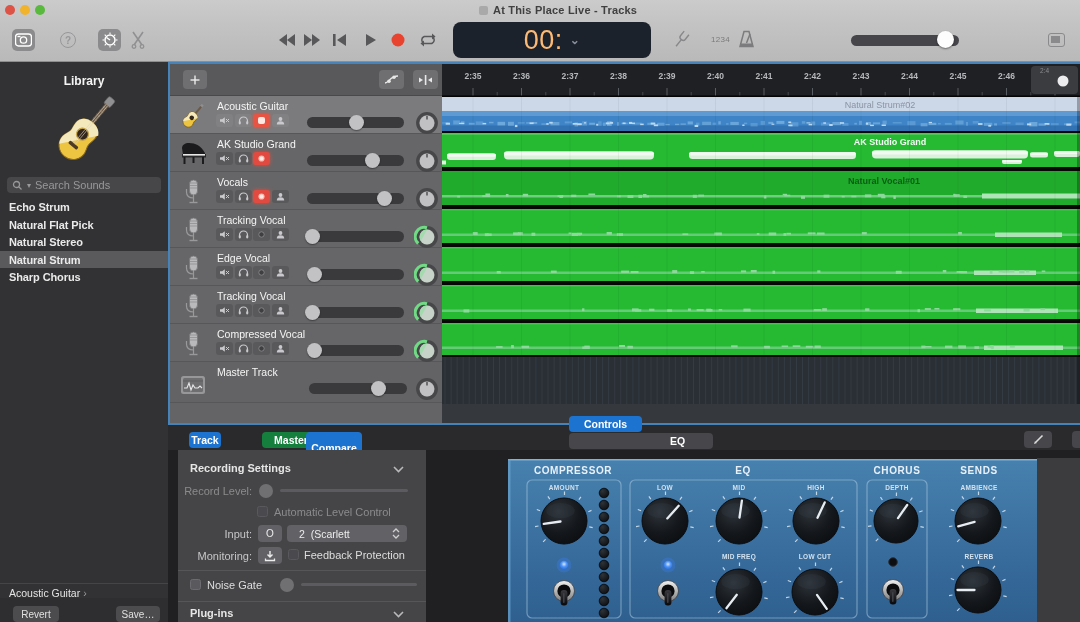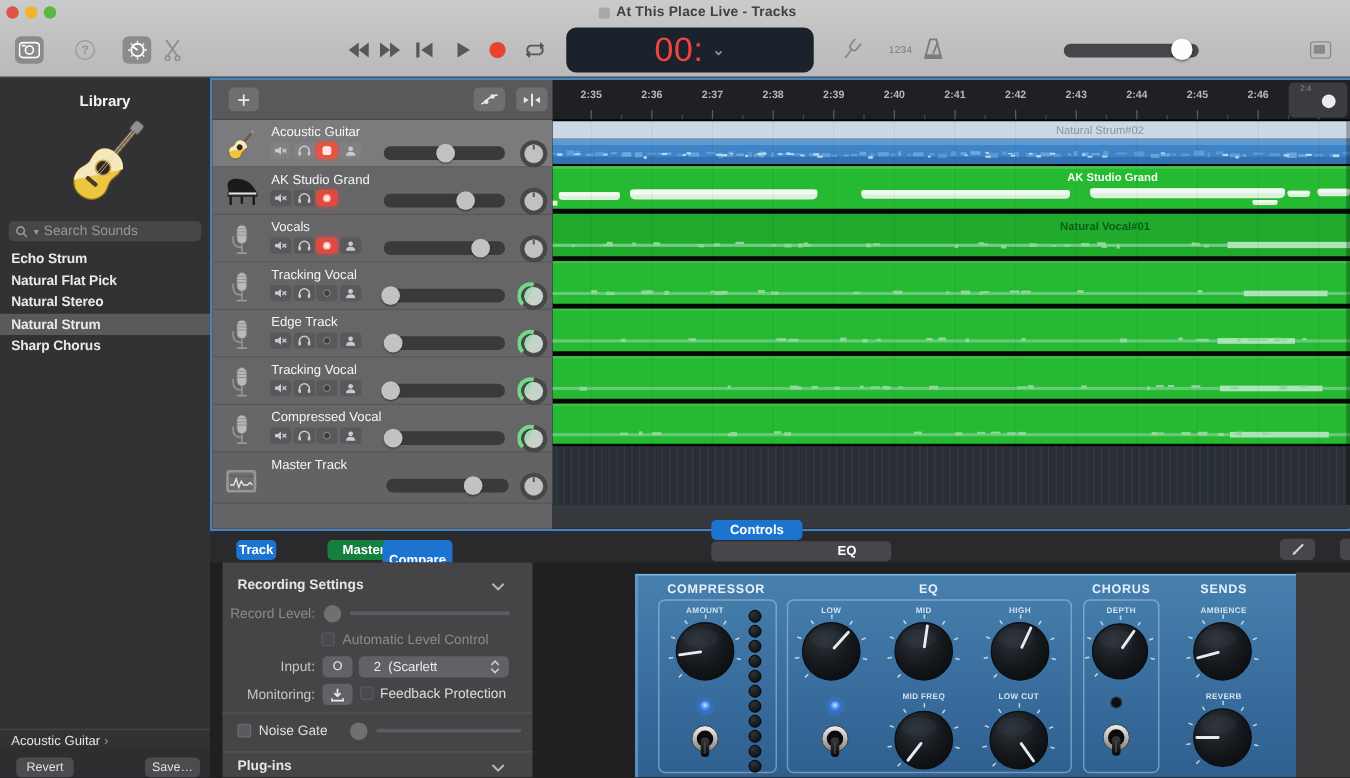--- a/index.html
+++ b/index.html
@@ -4,21 +4,21 @@
 *{margin:0;padding:0;box-sizing:border-box}
 html,body{width:1080px;height:622px;overflow:hidden;background:#232325;font-family:"Liberation Sans",sans-serif;-webkit-font-smoothing:antialiased}
 #app{position:relative;width:1080px;height:622px;font-size:11px}
 .abs{position:absolute}
 #toolbar{left:0;top:0;width:1080px;height:62px;background:linear-gradient(#cbcbcb,#c3c3c3 40%,#b9b9b9);border-bottom:1px solid #8e8e8e}
 .tl{width:10px;height:10px;border-radius:50%;top:5px}
 #title{top:4px;left:493px;font-size:11px;font-weight:bold;color:#404040;letter-spacing:.2px}
 #proxy{left:479px;top:6px;width:9px;height:9px;border-radius:2px;background:#a9a9a9}
 .tbtn{background:#8b8b8d;border-radius:5px;width:23px;height:22px;top:29px;display:flex;align-items:center;justify-content:center}
 #timebox{left:453px;top:22px;width:198px;height:36px;background:#1c222b;border-radius:8px;display:flex;align-items:center;justify-content:center;font-size:27px;color:#e9edf3;letter-spacing:.5px}
-#timebox .dim{color:#ef4444}
+#timebox .dim{color:#fdba74}
 #timebox .chev{font-size:12px;color:#87909e;margin-left:7px;font-weight:bold}
 #volslider{left:851px;top:35px;width:108px;height:11px;background:#46464a;border-radius:6px}
 #volthumb{left:937px;top:31px;width:17px;height:17px;border-radius:50%;background:#fdfdfd;box-shadow:0 1px 2px rgba(0,0,0,.45)}
 #sidebar{left:0;top:62px;width:168px;height:560px;background:#323234}
 #ring{left:168px;top:62px;width:912px;height:363px;border:2px solid #4583ba;background:#0a0a0a}
 #thead{left:170px;top:64px;width:272px;height:359px;background:#646466}
 #theadbar{left:0;top:0;width:272px;height:32px;background:#59595b;border-bottom:1px solid #49494b}
 .hbtn{background:#6f6f72;border-radius:4px;top:6px;height:19px;display:flex;align-items:center;justify-content:center;color:#e8e8e8}
 .trow{position:absolute;left:0;width:272px;height:38px;border-bottom:1px solid #575759}
 .tname{position:absolute;left:47px;top:4px;font-size:10.5px;font-weight:normal;color:#f5f5f5;letter-spacing:0;white-space:nowrap}
@@ -388,21 +388,21 @@
       <svg class="abs" style="left:244px;top:14px" width="26" height="26" viewBox="0 0 26 26">
           <use href="#pan-green"></use>
         </svg>
     </div>
     <div class="trow" style="top:152px;background:#666668">
       <div class="ticon">
           <svg width="26" height="26" viewBox="0 0 26 26">
             <use href="#ic-mic"></use>
           </svg>
         </div>
-      <div class="tname">Edge Track</div>
+      <div class="tname">Edge Vocal</div>
       <div class="chip" style="left:46px">
           <svg width="11" height="9" viewBox="0 0 11 9">
             <use href="#ic-mute"></use>
           </svg>
         </div>
       <div class="chip" style="left:64.5px">
           <svg width="11" height="9" viewBox="0 0 11 9">
             <use href="#ic-ph"></use>
           </svg>
         </div>

